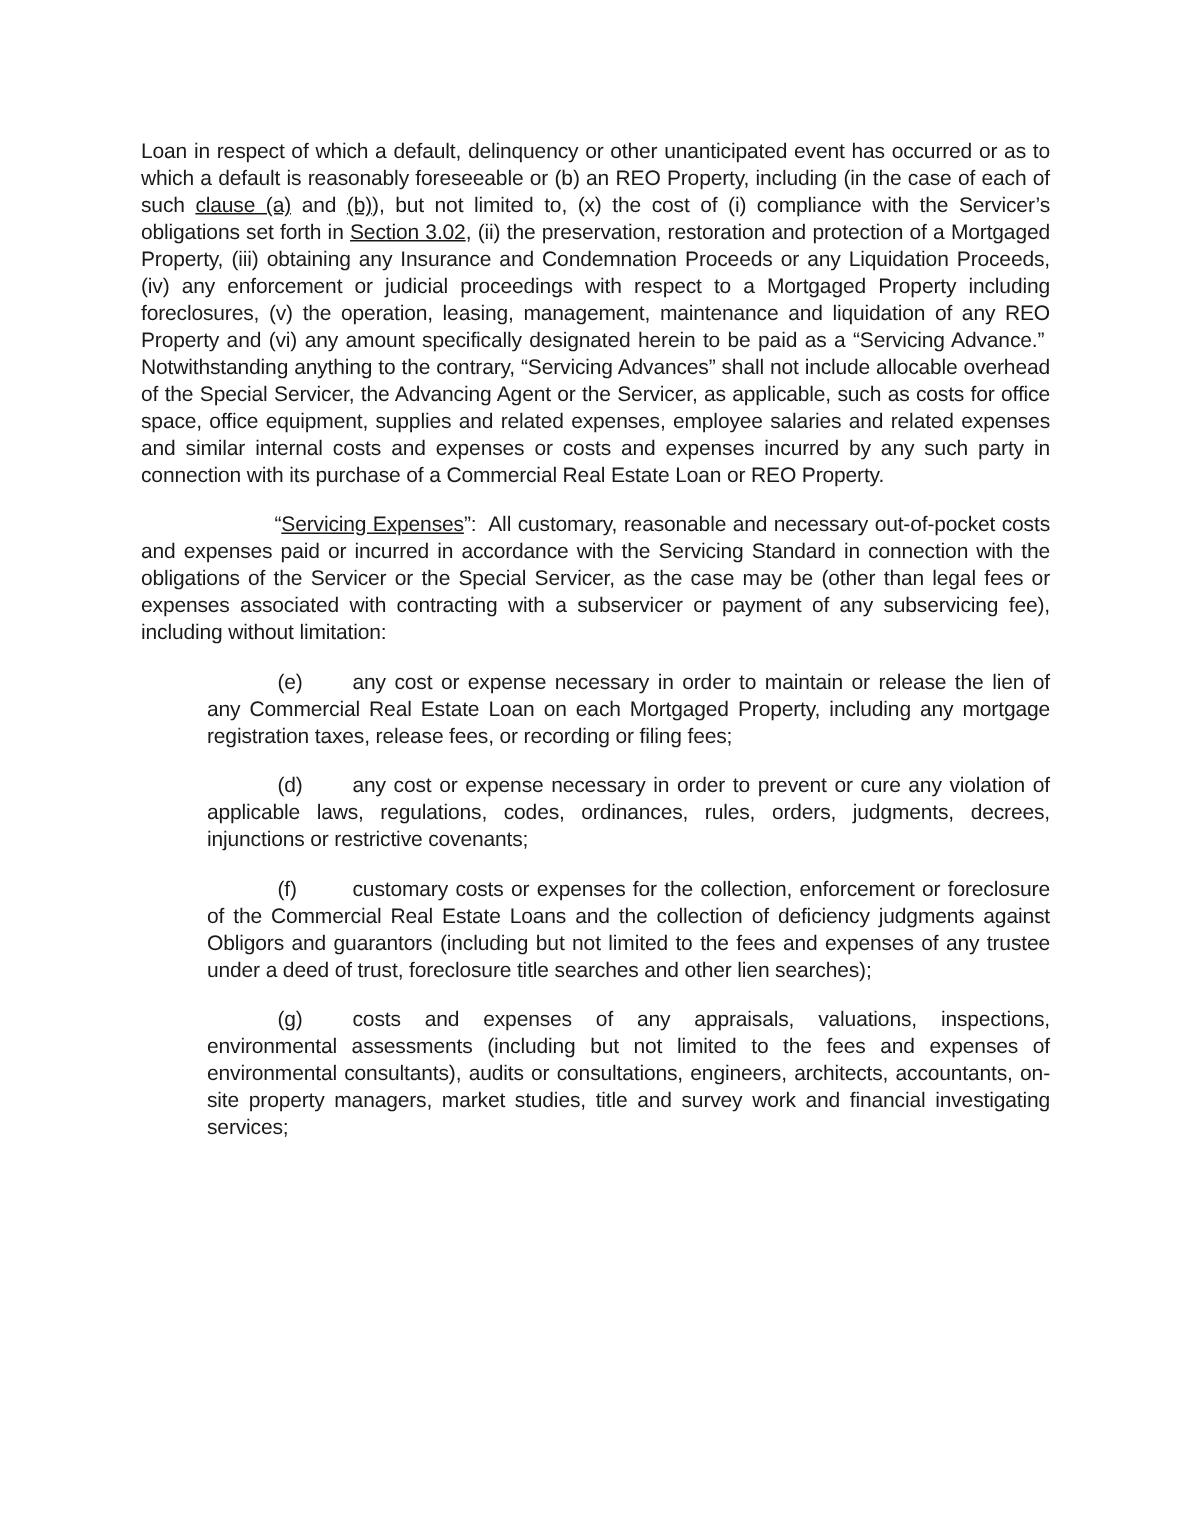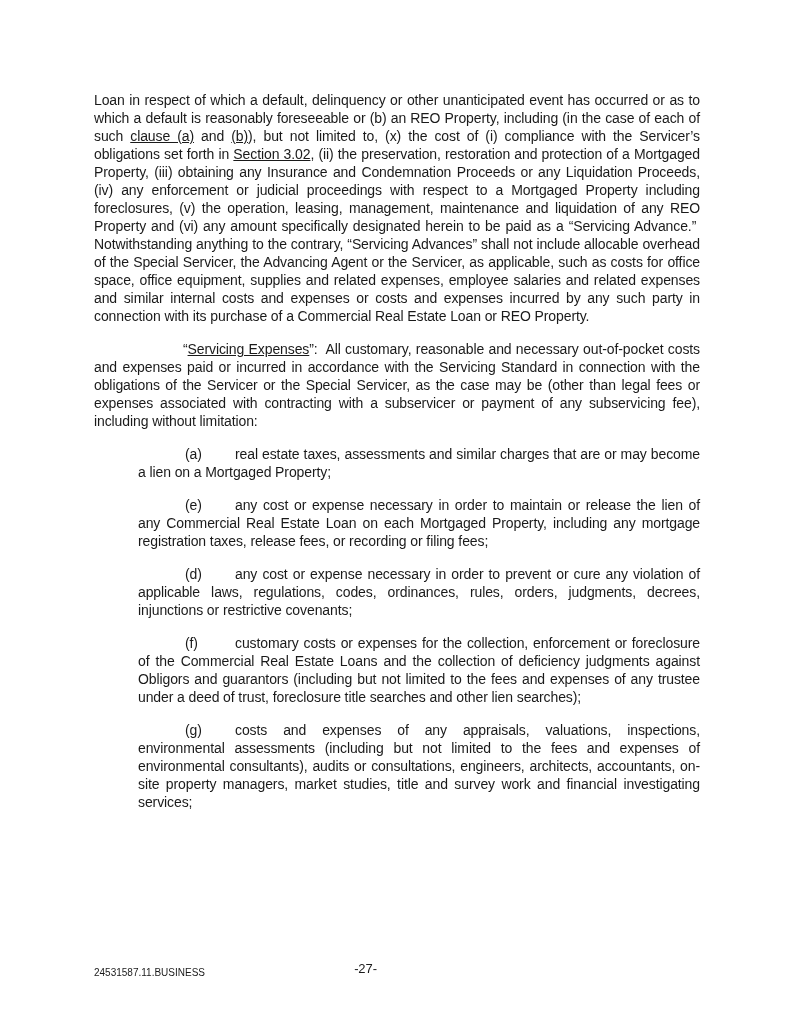--- a/index.html
+++ b/index.html
@@ -76,31 +76,26 @@
 </head>
 <body>
 
 <div class="page">
   <div class="content">
 
     <p class="para"><span>Loan in respect of which a default, delinquency or other unanticipated event has occurred or as to which a default is reasonably foreseeable or (b) an REO Property, including (in the case of each of such </span><span class="u">clause (a)</span><span> and </span><span class="u">(b)</span><span>), but not limited to, (x) the cost of (i) compliance with the Servicer’s obligations set forth in </span><span class="u">Section 3.02</span><span>, (ii) the preservation, restoration and protection of a Mortgaged Property, (iii) obtaining any Insurance and Condemnation Proceeds or any Liquidation Proceeds, (iv) any enforcement or judicial proceedings with respect to a Mortgaged Property including foreclosures, (v) the operation, leasing, management, maintenance and liquidation of any REO Property and (vi) any amount specifically designated herein to be paid as a “Servicing Advance.”&nbsp; Notwithstanding anything to the contrary, “Servicing Advances” shall not include allocable overhead of the Special Servicer, the Advancing Agent or the Servicer, as applicable, such as costs for office space, office equipment, supplies and related expenses, employee salaries and related expenses and similar internal costs and expenses or costs and expenses incurred by any such party in connection with its purchase of a Commercial Real Estate Loan or REO Property.</span></p>
 
     <p class="para indent"><span>“</span><span class="u">Servicing Expenses</span><span>”:&nbsp; All customary, reasonable and necessary out-of-pocket costs and expenses paid or incurred in accordance with the Servicing Standard in connection with the obligations of the Servicer or the Special Servicer, as the case may be (other than legal fees or expenses associated with contracting with a subservicer or payment of any subservicing fee), including without limitation:</span></p>
 
-    <p class="list-item"><span class="li-label-box"><span>(a)</span></span><span>real estate taxes, assessments and similar charges that are or may become a lien on a Mortgaged Property;</span></p>
 
 
 
     <p class="list-item"><span class="li-label-box"><span>(e)</span></span><span>any cost or expense necessary in order to maintain or release the lien of any Commercial Real Estate Loan on each Mortgaged Property, including any mortgage registration taxes, release fees, or recording or filing fees;</span></p>
 
     <p class="list-item"><span class="li-label-box"><span>(d)</span></span><span>any cost or expense necessary in order to prevent or cure any violation of applicable laws, regulations, codes, ordinances, rules, orders, judgments, decrees, injunctions or restrictive covenants;</span></p>
 
     <p class="list-item"><span class="li-label-box"><span>(f)</span></span><span>customary costs or expenses for the collection, enforcement or foreclosure of the Commercial Real Estate Loans and the collection of deficiency judgments against Obligors and guarantors (including but not limited to the fees and expenses of any trustee under a deed of trust, foreclosure title searches and other lien searches);</span></p>
 
     <p class="list-item"><span class="li-label-box"><span>(g)</span></span><span>costs and expenses of any appraisals, valuations, inspections, environmental assessments (including but not limited to the fees and expenses of environmental consultants), audits or consultations, engineers, architects, accountants, on-site property managers, market studies, title and survey work and financial investigating services;</span></p>
 
   </div>
 
-  <div class="footer">
-    <span class="footer-left">24531587.11.BUSINESS</span>
-    <span class="footer-center">-27-</span>
-  </div>
 </div>
 
 </body></html>

